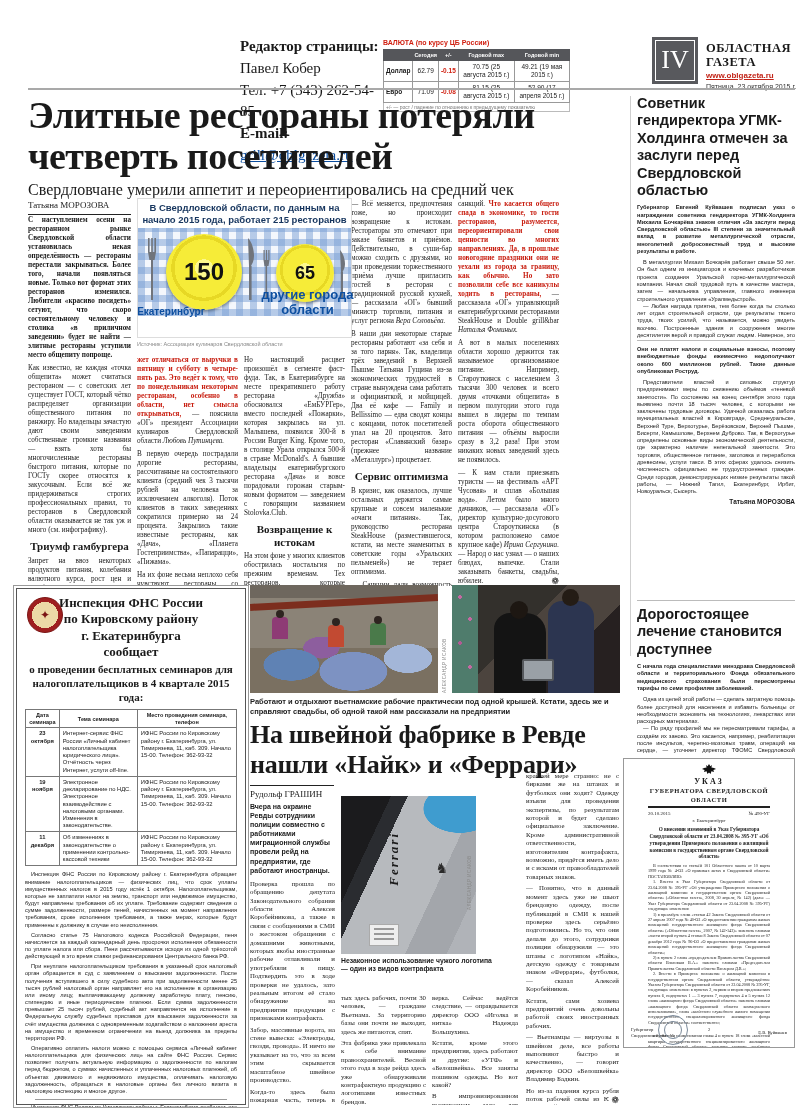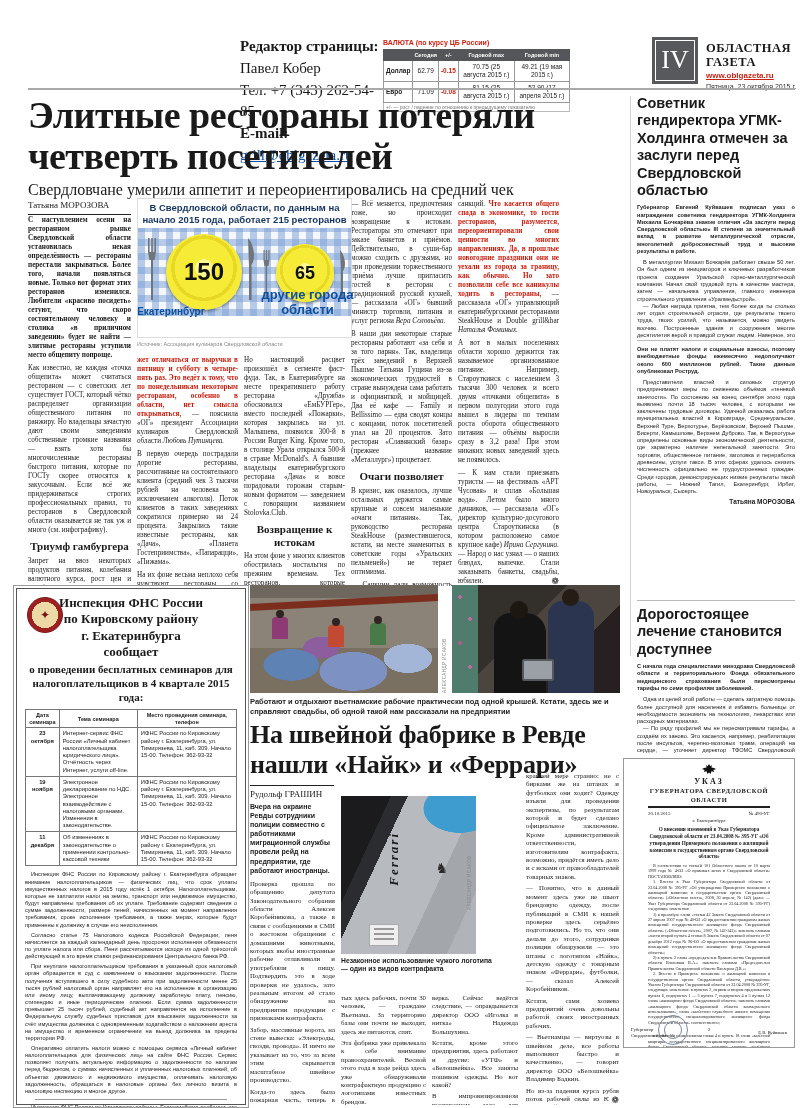--- a/index.html
+++ b/index.html
@@ -229,21 +229,21 @@
     <p>На их фоне весьма неплохо себя чувствуют рестораны со средними ценами (1 тысяча 600 рублей на человека) и демократичными ценами (1 тысяча рублей на человека). У них количество посетителей почти не изменилось — часть прежних клиентов «ушла в экономию», но их нишу заняли «перебежчики» из дорогих заведений.</p>
   </div>
   <div class="abs ncol clip" id="mcol3">
     <p>Но настоящий расцвет произошёл в сегменте фаст-фуда. Так, в Екатеринбурге на месте прекратившего работу ресторана «Дружба» обосновался «ЕмБУРГер», вместо последней «Пожарки», которая закрылась на ул. Малышева, появился 300-й в России Burger King. Кроме того, в столице Урала открылся 500-й в стране McDonald's. А бывшие владельцы екатеринбургского ресторана «Дача» и вовсе порадовали горожан старым-новым форматом — заведением с говорящим названием Stolovka.Club.</p>
     <h4>Возвращение к истокам</h4>
     <p>На этом фоне у многих клиентов обострилась ностальгия по прежним временам. Тех ресторанов, которые десятилетиями принимали только элиту советского общества, в наши дни почти не осталось. Однако на их месте появились заведения, которые предлагают посетителям не зарубежные суши-роллы или пиццу-пасту, а классическую русскую или славянскую кухню.</p>
   </div>
   <div class="abs ncol clip" id="mcol4">
     <p><span>— Всё меняется, предпочтения тоже, но происходит возвращение к истокам. Рестораторы это отмечают при заказе банкетов и приёмов. Действительно, в суши-бар можно сходить с друзьями, но при проведении торжественного приёма лучше пригласить гостей в ресторан с традиционной русской кухней, — рассказала «ОГ» бывший министр торговли, питания и услуг региона </span><span class="bname">Вера Соловьёва.</span></p>
     <p>В наши дни некоторые старые рестораны работают «за себя и за того парня». Так, владелица трёх заведений в Верхней Пышме Татьяна Гущина из-за экономических трудностей в стране вынуждена сама работать и официанткой, и мойщицей. Два её кафе — Family и Bellissimo — едва сводят концы с концами, поток посетителей упал на 20 процентов. Зато ресторан «Славянский базар» (прежнее название «Металлург») процветает.</p>
-    <h4>Очаги позволяет</h4>
+    <h4>Сервис оптимизма</h4>
     <p>В кризис, как оказалось, лучше остальных держатся самые крупные и совсем маленькие «очаги питания». Так, руководство ресторана SteakHouse (разместившегося, кстати, на месте знаменитых в советские годы «Уральских пельменей») не теряет оптимизма.</p>
     <p>— Санкции дали возможность развиваться российским производителям. Например, мы сейчас имеем совершенно потрясающий продукт из Воронежа — уникальную мраморную говядину, по многим характеристикам превосходящую продукт из США, с которым работали до ввода</p>
   </div>
   <div class="abs ncol clip" id="mcol5">
     <p><span>санкций. </span><span class="redtx">Что касается общего спада в экономике, то гости ресторанов, разумеется, переориентировали свои ценности во многих направлениях. Да, в прошлые новогодние праздники они не уехали из города за границу, как обычно. Но зато позволили себе все каникулы ходить в рестораны,</span><span> — рассказала «ОГ» управляющий екатеринбургскими ресторанами SteakHouse и Double grill&amp;bar </span><span class="bname">Наталья Фоминых.</span></p>
     <p>А вот в малых поселениях области хорошо держится так называемое организованное питание. Например, Староуткинск с населением 3 тысячи 300 человек и всего двумя «точками общепита» в первом полугодии этого года вышел в лидеры по темпам роста оборота общественного питания — объёмы выросли сразу в 3,2 раза! При этом никаких новых заведений здесь не появилось.</p>
     <p><span>— К нам стали приезжать туристы — на фестиваль «АРТ Чусовая» и сплав «Большая вода». Летом было много дачников, — рассказала «ОГ» директор культурно-досугового центра Староуткинска (в котором расположено самое крупное кафе) </span><span class="bname">Ирина Сергунина.</span><span> — Народ о нас узнал — о наших блюдах, выпечке. Стали заказывать банкеты, свадьбы, юбилеи.</span></p>
 
     <span class="endmark">❁</span>
   </div>

